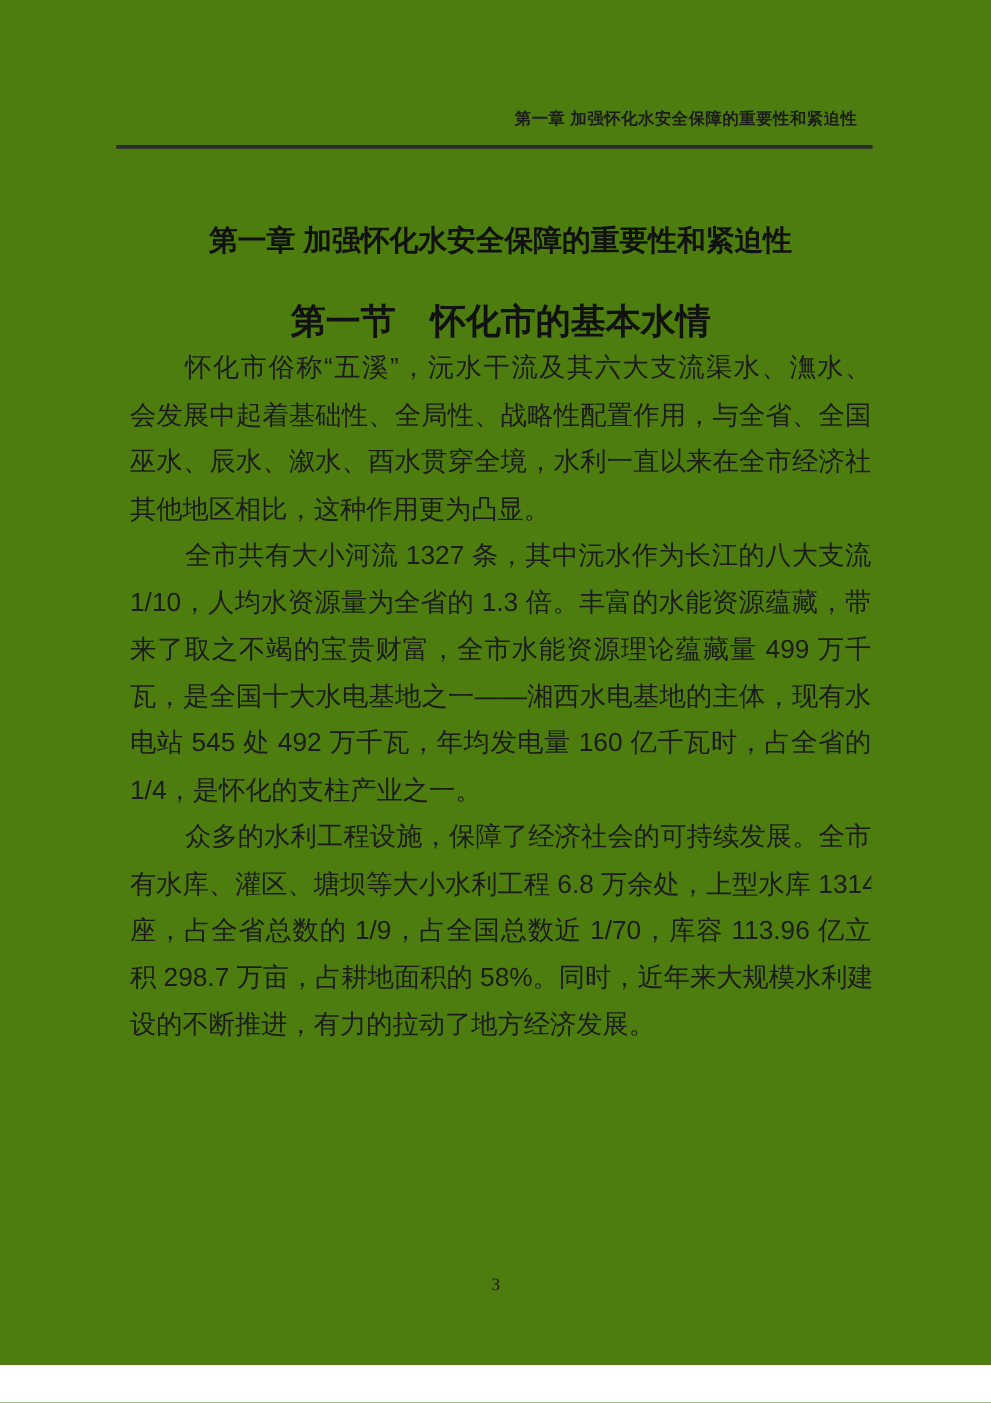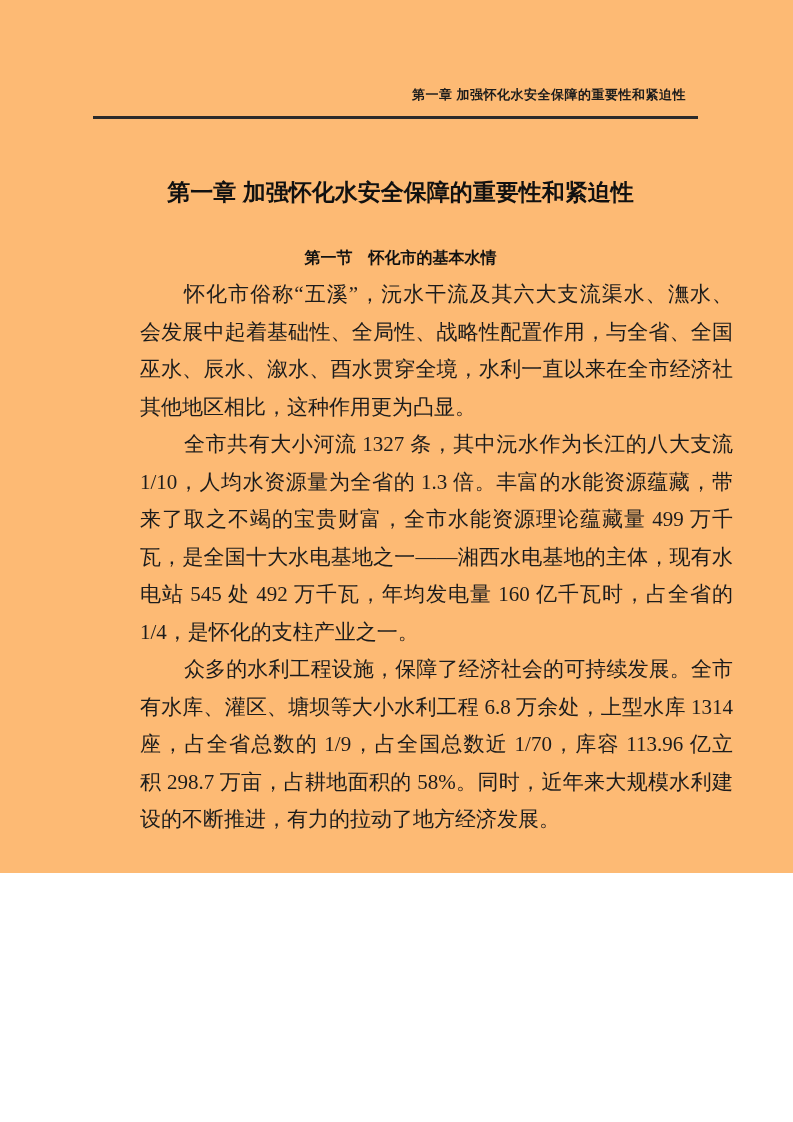--- a/index.html
+++ b/index.html
@@ -1,20 +1,20 @@
 <!DOCTYPE html>
 <html><head>
 <meta charset="utf-8">
 <style>
   html, body { margin: 0; padding: 0; background: #ffffff; }
   .page {
     position: relative;
     width: 793px;
-    height: 873px;
-    background: #fdba74;
+    height: 1092px;
+    background: #4d7c0f;
     overflow: hidden;
     color: #1c1c1c;
   }
   .running-header {
     position: absolute;
     top: 86px;
     left: 93px;
     width: 593px;
     text-align: right;
     font-family: "Liberation Sans", sans-serif;
@@ -44,34 +44,33 @@
     color: #111111;
   }
   .section-title {
     position: absolute;
     top: 221px;
     left: 104px;
     width: 593px;
     text-align: center;
     font-family: "Liberation Serif", serif;
     font-weight: bold;
-    font-size: 16px;
+    font-size: 28px;
     line-height: 26px;
     color: #111111;
     margin-top: 24px;
   }
   .body-text {
     position: absolute;
     top: 276px;
     left: 104px;
     width: 593px;
-    font-family: Liberation Serif, serif;
+    font-family: Liberation Sans, sans-serif;
     font-size: 21px;
     color: #1c1c1c;
-    margin-left: 36px;
   }
   .para { margin: 0; padding: 0; }
   .tline {
     line-height: 37.5px;
     text-align: justify;
     text-align-last: justify;
     text-justify: inter-character;
     height: 37.5px;
     overflow: hidden;
     white-space: nowrap;

